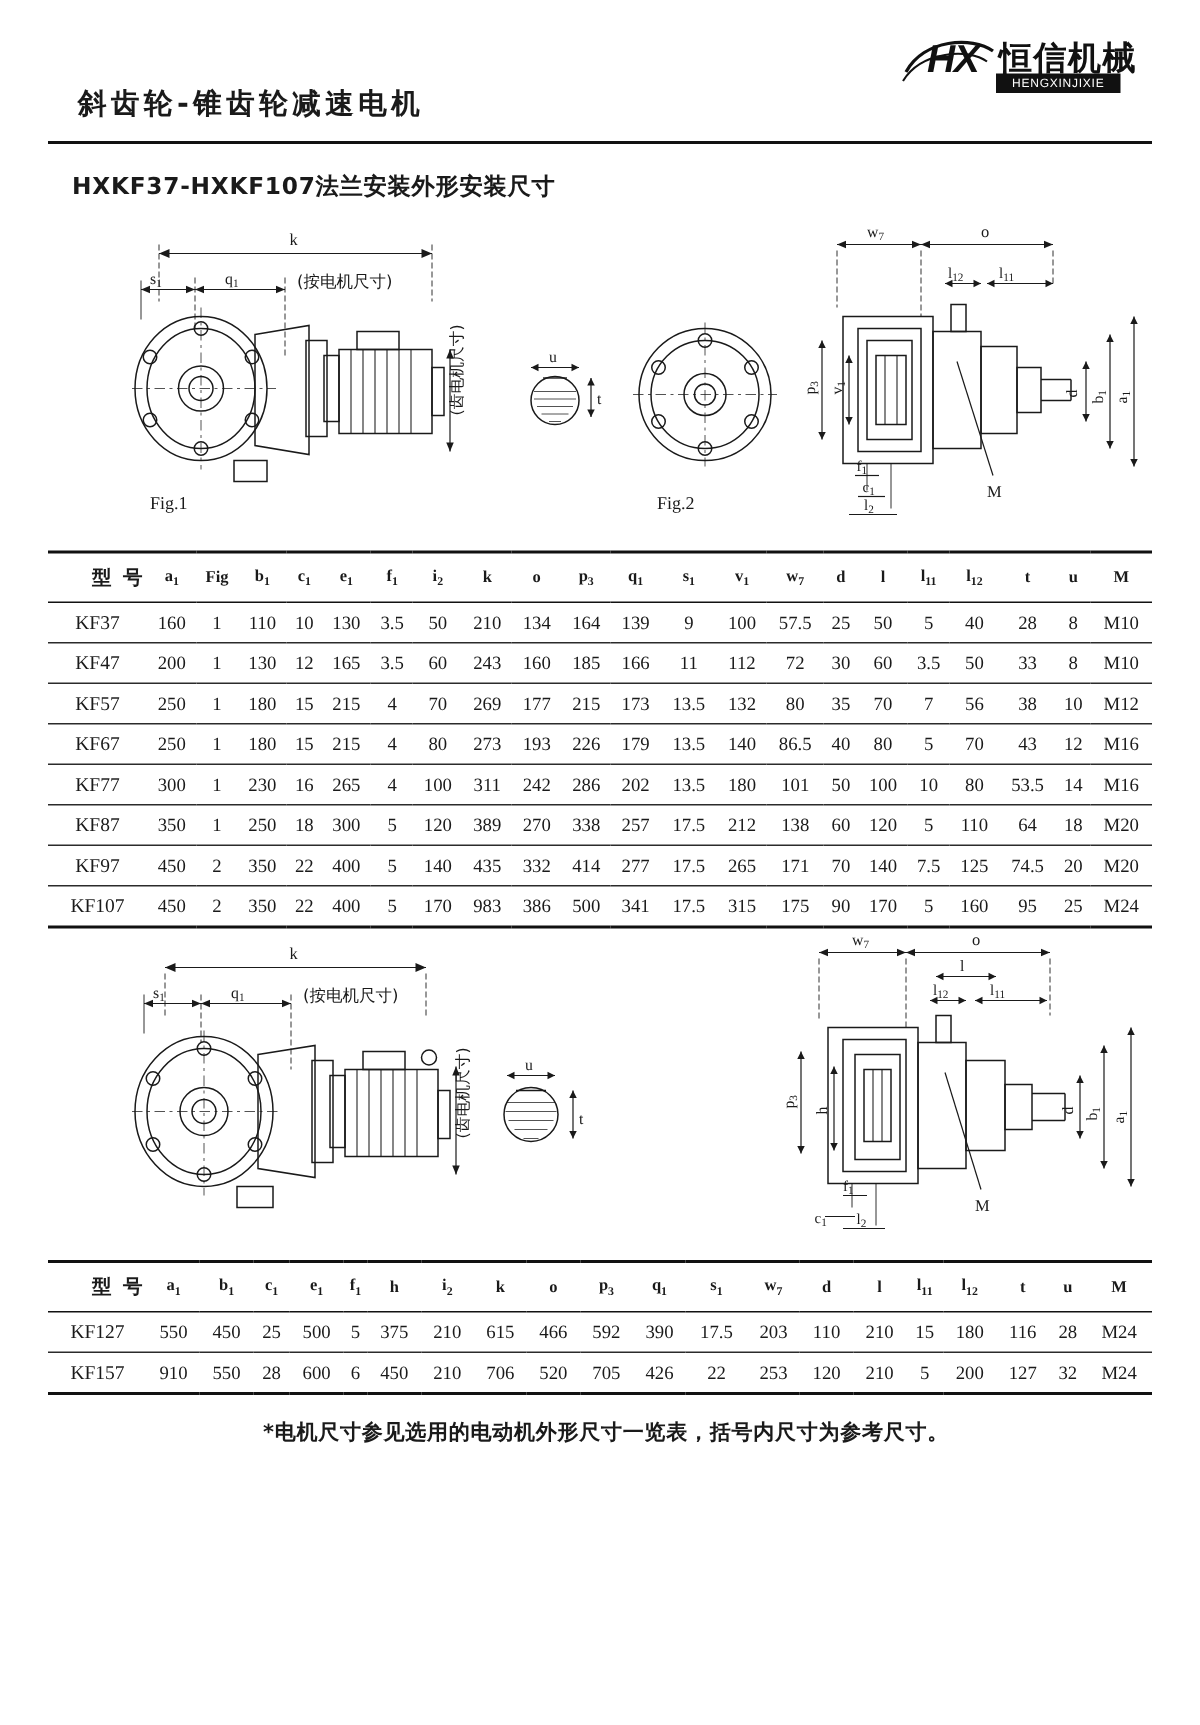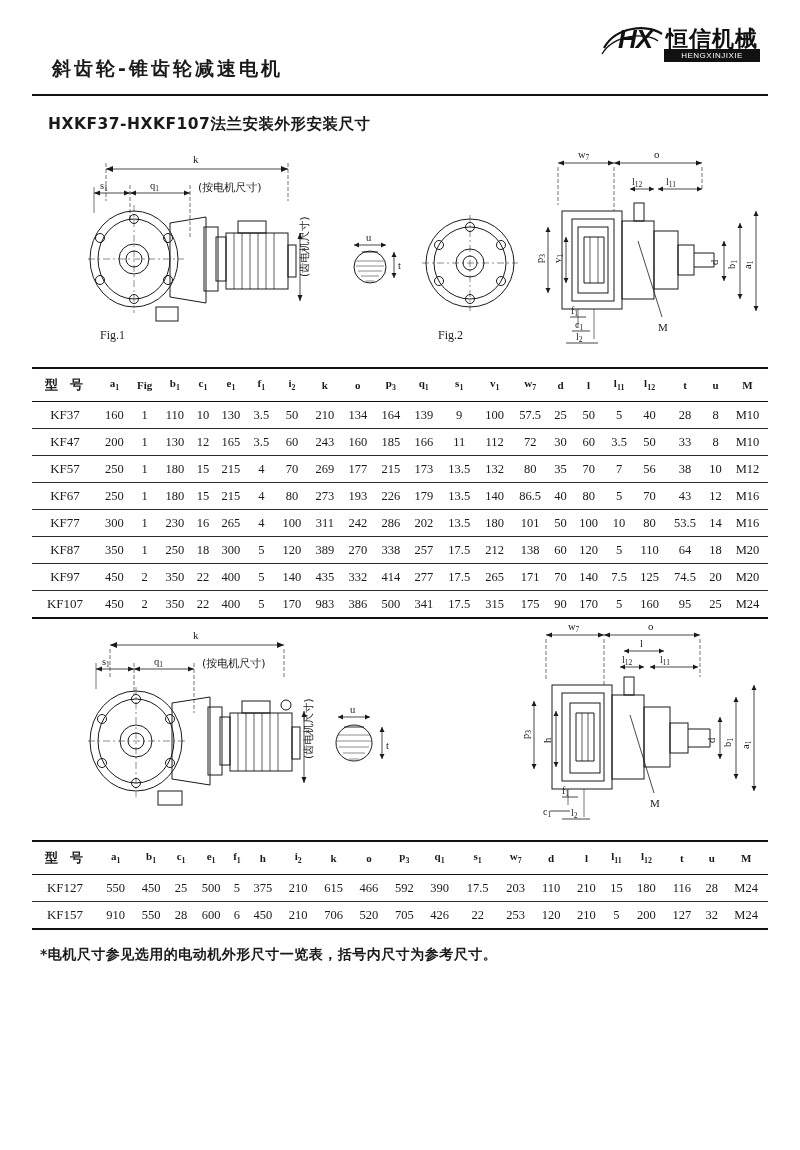--- a/index.html
+++ b/index.html
@@ -64,21 +64,21 @@
     font-size: 22px;
     font-weight: bold;
     letter-spacing: 1px;
     color: #111;
     font-family: "DejaVu Sans", sans-serif;
   }
   .logo-bar {
     position: absolute;
     left: 64px;
     top: 27px;
-    width: 96px;
+    width: 83px;
     height: 13px;
     background: #111;
     color: #fff;
     font-size: 8px;
     letter-spacing: 0.5px;
     text-align: center;
     line-height: 13px;
     font-family: "Liberation Sans", sans-serif;
   }
 
@@ -120,30 +120,31 @@
     font-size: 11px;
     border-top: 2px solid #111;
     border-bottom: 1.5px solid #111;
     padding: 7px 1px;
   }
   table.spec tbody tr:last-child td { border-bottom: 2px solid #111; }
   table.spec td.model, table.spec th.model {
     font-size: 13px;
     width: 64px;
   }
-  table.spec th.model { letter-spacing: 2px; font-family: Liberation Mono, monospace; }
+  table.spec th.model { letter-spacing: 2px; font-family: Liberation Sans, sans-serif; text-align: right; }
   sub { font-size: 0.72em; }
 
   
   .footnote {
     margin: 16px 0 0 8px;
     font-size: 14px;
     font-weight: bold;
     letter-spacing: 0.5px;
     font-family: "DejaVu Sans", sans-serif;
+    text-align: center;
   }
   .page-number {
     position: absolute;
     left: 0;
     right: 0;
     bottom: 26px;
     text-align: center;
     font-size: 13px;
     font-family: "Liberation Serif", serif;
   }

